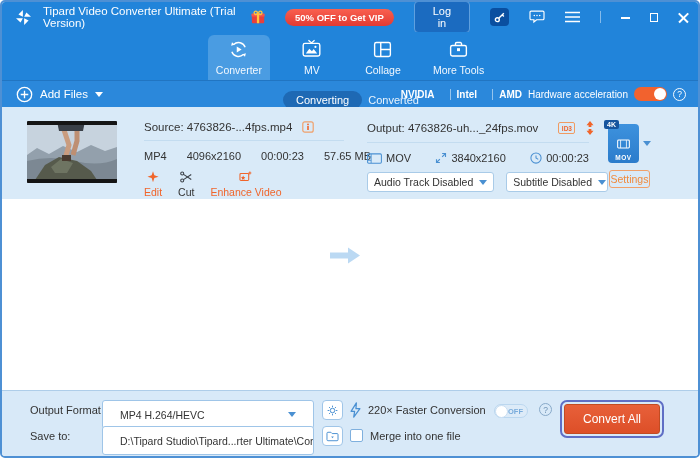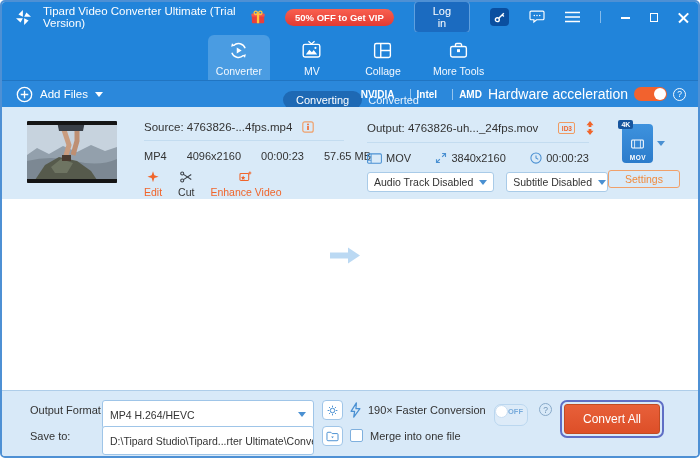--- a/index.html
+++ b/index.html
@@ -18,36 +18,36 @@
   .tb-sep{ width:1px; height:12px; background:rgba(255,255,255,.45); }
   .win-min{ width:10px; height:10px; position:relative; cursor:pointer; }
   .win-min::after{ content:""; position:absolute; left:0; right:0; bottom:3px; height:2px; background:#fff; }
   .win-max{ width:9px; height:9px; border:1.5px solid #fff; cursor:pointer; }
   .win-close{ width:11px; height:11px; position:relative; cursor:pointer; }
   .win-close::before,.win-close::after{ content:""; position:absolute; left:-1px; top:5px; width:13px; height:1.6px; background:#fff; }
   .win-close::before{ transform:rotate(45deg);} .win-close::after{ transform:rotate(-45deg); }
 
   
   .tabbar{ height:48px; background:#2184DA; display:flex; justify-content:center; align-items:flex-end; gap:13px; flex:none; }
-  .tab{ height:45px; min-width:58px; padding:4px 8px 3px; display:flex; flex-direction:column; align-items:center; justify-content:center; border-radius:6px 6px 0 0; cursor:pointer; }
+  .tab{ height:45px; min-width:58px; padding:4px 8px 3px; display:flex; flex-direction:column; align-items:center; border-radius:6px 6px 0 0; cursor:pointer; }
   .tab.active{ background:#4A9CE2; }
   .tab .tlabel{ color:#F2F8FE; font-size:10.5px; margin-top:4px; white-space:nowrap; }
 
   
   .subtoolbar{ height:27px; background:#2B88DB; border-top:1px solid rgba(14,84,150,.35); position:relative; flex:none; color:#fff; }
   .addfiles{ position:absolute; left:14px; top:0; height:26px; display:flex; align-items:center; gap:7px; cursor:pointer; }
   .addfiles .aflabel{ font-size:11.5px; color:#fff; }
   .caret-down{ width:0; height:0; border-left:4px solid transparent; border-right:4px solid transparent; border-top:5px solid #fff; }
   .queue-tabs{ position:absolute; left:281px; top:10px; height:26px; display:flex; align-items:flex-start; }
   .pill-active{ background:#1E69B4; border-radius:10px; padding:3px 13px; font-size:11px; color:#fff; cursor:pointer; }
   .pill-idle{ font-size:11px; color:#EAF4FD; cursor:pointer; padding:3px 6px; }
   .hw-zone{ position:absolute; right:12px; top:0; height:26px; display:flex; align-items:center; gap:6px; }
   .brand{ font-size:10px; font-weight:bold; color:#fff; }
   .brand + .brand{ border-left:1px solid rgba(255,255,255,.5); padding-left:6px; margin-left:9px; }
-  .hw-label{ font-size:14px; color:#fff; }
+  .hw-label{ font-size:10px; color:#fff; }
   .toggle-on{ width:33px; height:14px; border-radius:7px; background:#F2622E; position:relative; cursor:pointer; }
   .toggle-on .tg-text{ position:absolute; left:5px; top:9px; font-size:7.5px; font-weight:bold; color:#fff;margin-top:20px; }
   .toggle-on .knob{ position:absolute; right:1px; top:1px; width:12px; height:12px; border-radius:50%; background:#fff; }
   .help-circ{ width:13px; height:13px; border:1.2px solid rgba(255,255,255,.95); border-radius:50%; display:flex; align-items:center; justify-content:center; font-size:8.5px; color:#fff; cursor:pointer; }
 
   
   .filerow{ height:92px; background:#D9EAF8; position:relative; flex:none; }
   .thumb{ position:absolute; left:25px; top:14px; width:90px; height:62px; border-radius:1px; overflow:hidden; }
   .src-col{ position:absolute; left:142px; top:14px; width:200px; }
   .row-title{ display:flex; align-items:center; gap:10px; font-size:11.5px; color:#333; white-space:nowrap; }
@@ -66,32 +66,32 @@
   .out-meta .grp + .grp{ margin-left:auto; }
   .dd-row{ display:flex; gap:12px; margin-top:8px; }
   .mini-select{ height:20px; background:#fff; border:1px solid #A9CBE8; border-radius:3px; display:flex; align-items:center; justify-content:space-between; padding:0 6px; font-size:10.5px; color:#333; cursor:pointer; white-space:nowrap; }
   .mini-select .blue-caret{ border-top-color:#4A90D2; margin-left:6px; }
   .blue-caret{ width:0; height:0; border-left:4px solid transparent; border-right:4px solid transparent; border-top:5px solid #4A90D2; }
   .right-col{ position:absolute; left:606px; top:17px; display:flex; flex-direction:column; align-items:center; }
   .fmt-wrap{ display:flex; align-items:center; gap:4px; cursor:pointer; }
   .fmt-icon{ width:31px; height:39px; background:linear-gradient(180deg,#3E92DE,#2B7CCB); border-radius:4px; position:relative; display:flex; align-items:center; justify-content:center; }
   .fmt-badge{ position:absolute; left:-4px; top:-4px; background:#17559E; color:#fff; font-size:7px; font-weight:bold; border-radius:2px; padding:1px 3px; }
   .fmt-ext{ position:absolute; bottom:2px; left:0; right:0; text-align:center; color:#fff; font-size:6.5px; font-weight:bold; letter-spacing:.5px; }
-  .settings-btn{ margin-top:7px; border:1px solid #F0A06A; color:#F08A3C; background:transparent; font-size:10.5px; padding:2px 16px; border-radius:3px; cursor:pointer; font-family:inherit; }
+  .settings-btn{ margin-top:7px; border:1px solid #F0A06A; color:#F08A3C; background:transparent; font-size:10.5px; padding:2px 1px; border-radius:3px; cursor:pointer; font-family:inherit; }
 
   
   .emptyarea{ flex:1; background:#fff; }
 
   
   .bottombar{ height:66px; background:#D8E9F8; border-top:1px solid #AECDE9; position:relative; flex:none; }
   .b-label{ position:absolute; left:28px; font-size:11px; color:#333; }
-  .b-select{ position:absolute; left:100px; width:212px; height:29px; background:#fff; border:1px solid #9FC5E8; border-radius:3px; display:flex; align-items:center; justify-content:space-between; padding:0 7px; font-size:10.5px; color:#333; cursor:pointer; white-space:nowrap; overflow:hidden; }
+  .b-select{ position:absolute; left:100px; width:212px; height:29px; background:#fff; border:1px solid #9FC5E8; border-radius:3px; display:flex; align-items:center; justify-content:space-between; padding:0 17px; font-size:10.5px; color:#333; cursor:pointer; white-space:nowrap; overflow:hidden; }
   .sq-btn{ position:absolute; left:320px; width:21px; height:20px; background:#fff; border:1px solid #9FC5E8; border-radius:4px; display:flex; align-items:center; justify-content:center; cursor:pointer; }
   .faster-label{ position:absolute; left:366px; font-size:11px; color:#333; white-space:nowrap; }
-  .toggle-off{ position:absolute; left:492px; width:34px; height:22px; border-radius:7px; background:#DDEBF8; border:1px solid #BBD7EF; cursor:pointer; }
+  .toggle-off{ position:absolute; left:492px; width:34px; height:14px; border-radius:7px; background:#DDEBF8; border:1px solid #BBD7EF; cursor:pointer; }
   .toggle-off .knob{ position:absolute; left:0px; top:0px; width:13px; height:13px; border-radius:50%; background:#fff; border:1px solid #C9DEF2; }
   .toggle-off .tg-text{ position:absolute; right:4px; top:2px; font-size:7.5px; font-weight:bold; color:#79ACDC; }
   .help-dark{ position:absolute; left:537px; width:13px; height:13px; border:1.2px solid #88A9C9; border-radius:50%; display:flex; align-items:center; justify-content:center; font-size:8.5px; color:#7093B5; cursor:pointer; }
   .checkbox{ position:absolute; left:348px; width:13px; height:13px; background:#fff; border:1px solid #7FB0DE; border-radius:2px; cursor:pointer; }
   .merge-label{ position:absolute; left:368px; font-size:11px; color:#333; white-space:nowrap; }
   .convert-btn{ position:absolute; right:38px; top:13px; width:96px; height:30px; background:linear-gradient(180deg,#E8603A,#DD4F28); border:1px solid #C24B22; border-radius:3px; color:#fff; font-size:12px; font-family:inherit; cursor:pointer; outline:2px solid #5F6EC5; outline-offset:2px; }
   svg{ display:block; }
 </style>
 </head>
 <body>
@@ -378,21 +378,21 @@
       <svg width="13" height="13" viewBox="0 0 20 20">
         <g stroke="#4A90D2" stroke-width="1.5" fill="none">
           <circle cx="10" cy="10" r="3.4"></circle>
           <path d="M10 2.5 V5 M10 15 V17.5 M2.5 10 H5 M15 10 H17.5 M4.7 4.7 L6.5 6.5 M13.5 13.5 L15.3 15.3 M15.3 4.7 L13.5 6.5 M6.5 13.5 L4.7 15.3"></path>
         </g>
       </svg>
     </span>
     <svg style="position:absolute;left:347px;top:11px" width="13" height="16" viewBox="0 0 14 18">
       <path d="M8 1 L2 10.5 H6 L5 17 L12 7.5 H7.5 Z" fill="none" stroke="#4A90D2" stroke-width="1.4" stroke-linejoin="round"></path>
     </svg>
-    <span class="faster-label" style="top:13px">190× Faster Conversion</span>
+    <span class="faster-label" style="top:13px">220× Faster Conversion</span>
     <span class="toggle-off" style="top:13px">
       <span class="knob"></span>
       <span class="tg-text">OFF</span>
     </span>
     <span class="help-dark" style="top:12px">?</span>
 
     <span class="b-label" style="top:39px">Save to:</span>
     <div class="b-select" style="top:35px">
       <span>D:\Tipard Studio\Tipard...rter Ultimate\Converted</span>
 

